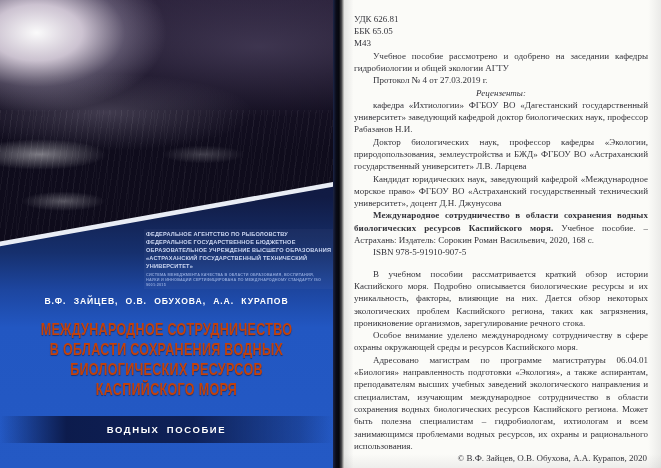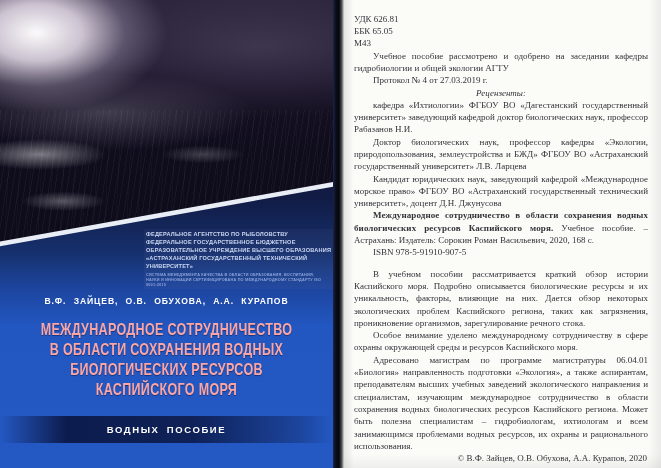--- a/index.html
+++ b/index.html
@@ -27,21 +27,21 @@
   .panel{position:absolute;inset:0;
     clip-path:polygon(0 52.6%,100% 39.9%,100% 100%,0 100%);
     background:linear-gradient(180deg,#0e163a 0%,#111b44 42%,#16追 0,#16306e 54%,#1d46a0 62%,#2257c2 70%,#2459c4 100%);
     background:linear-gradient(180deg,#0e163a 0%,#111b44 42%,#16306e 54%,#1d46a0 62%,#2257c2 70%,#2459c4 100%);}
   .aff{position:absolute;left:144px;top:229px;width:186px;color:#ccd7f2;
        font-weight:bold;font-size:5.6px;line-height:8px;letter-spacing:.2px;
        background:rgba(255,255,255,.03);padding:1px 2px;}
   .aff .cert{margin-top:3px;font-size:3.8px;line-height:5px;color:#8ba3d8;font-weight:bold;}
   .authors{position:absolute;left:0;right:0;top:296px;text-align:center;color:#ffffff;
        font-weight:bold;font-size:8.6px;letter-spacing:.9px;word-spacing:4px;}
-  .title{position:absolute;left:0;right:0;top:319px;text-align:center;color:#fca5a5;}
+  .title{position:absolute;left:0;right:0;top:319px;text-align:center;color:#c2410c;}
   .title .tline{font-weight:bold;font-size:16.5px;line-height:20px;letter-spacing:.4px;
        transform:scaleX(.76);transform-origin:50% 50%;white-space:nowrap;
        text-shadow:0 1px 1px rgba(0,0,20,.4);}
   .band{position:absolute;left:0;right:0;top:416px;height:27px;display:flex;
        align-items:center;justify-content:center;
        background:linear-gradient(90deg, rgba(9,19,58,0) 0%, rgba(10,21,64,.9) 20%, rgba(10,21,64,.82) 58%, rgba(11,23,68,.3) 90%, rgba(9,19,58,0) 100%);}
   .subtitle{color:#ffffff;font-weight:bold;font-size:9.5px;letter-spacing:1.6px;word-spacing:3px;}
 
   
   .gutter{flex:0 0 11px;height:468px;

